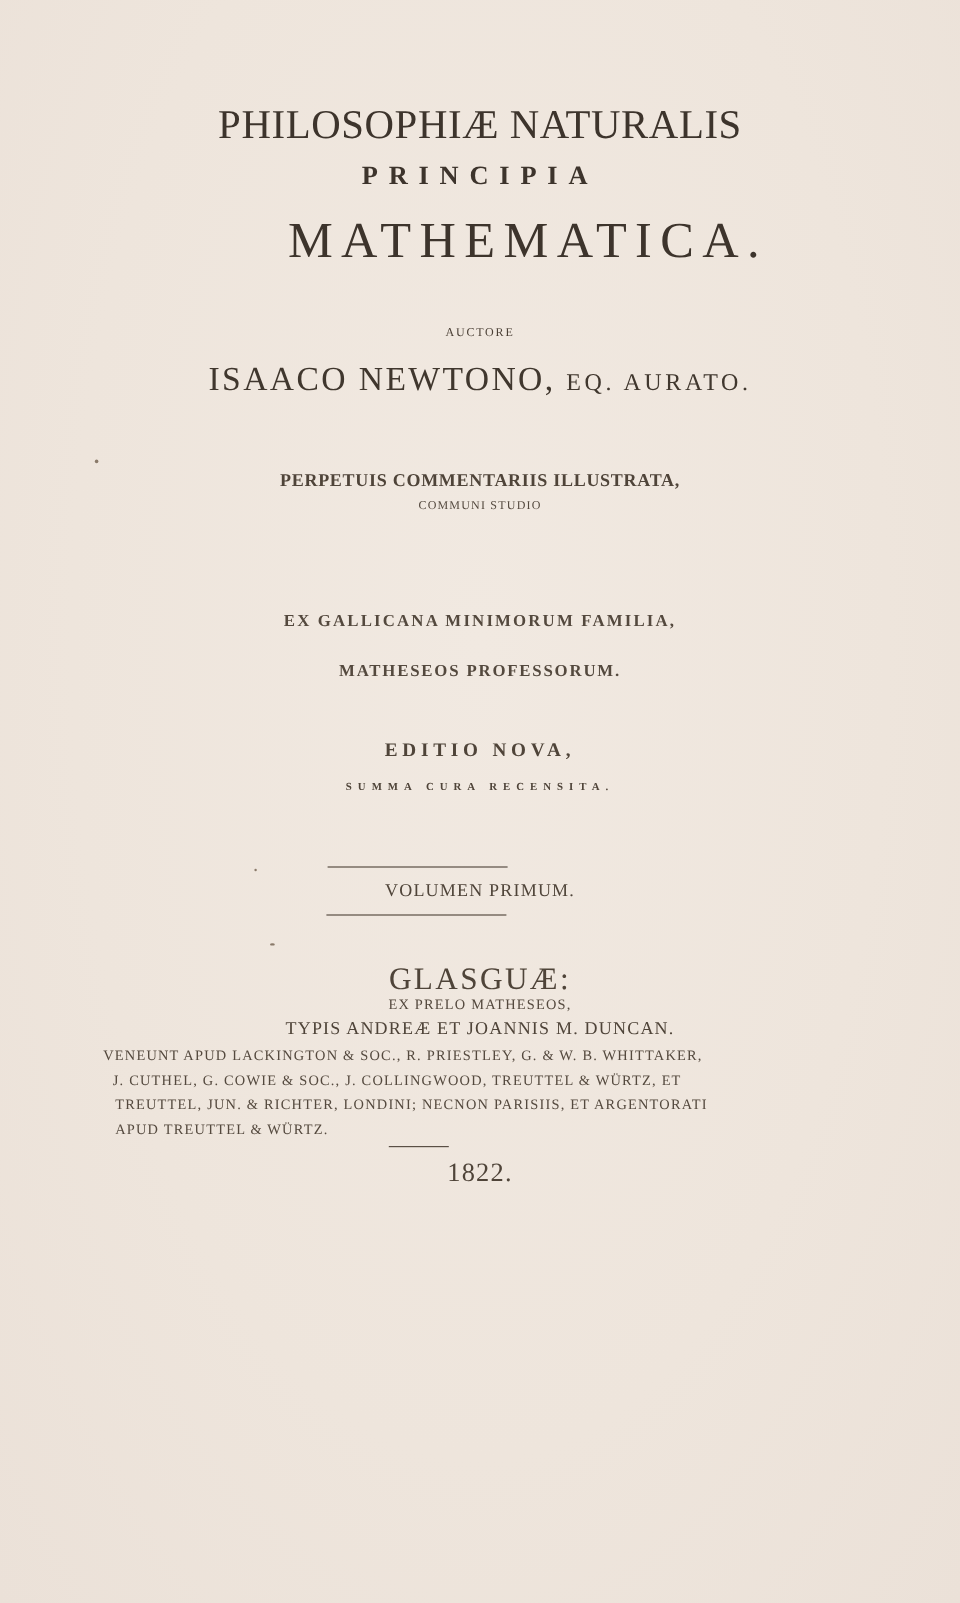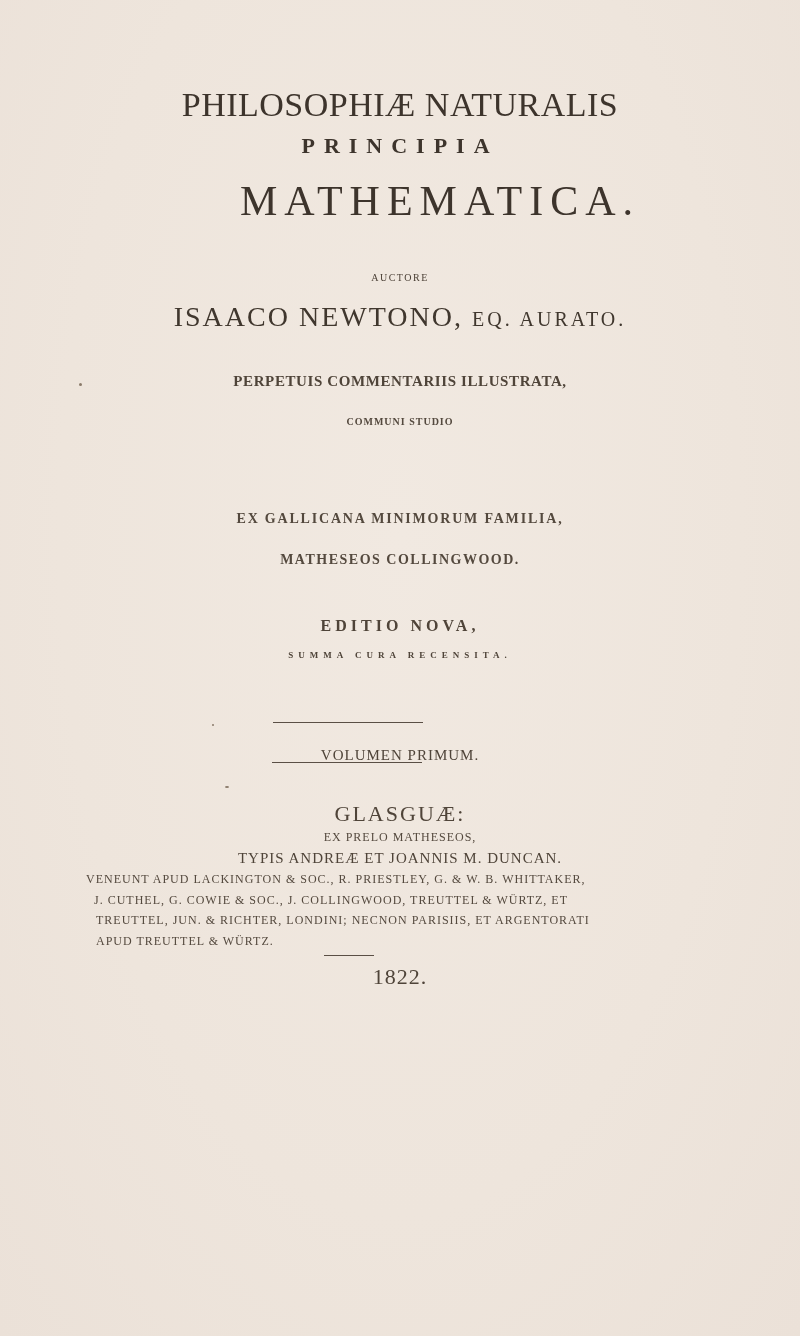--- a/index.html
+++ b/index.html
@@ -18,29 +18,29 @@
     .line {
       position: absolute; left: 0; width: 800px; text-align: center;
       white-space: nowrap; line-height: 1;
     }
     .title1 { top: 88px; font-size: 34px; letter-spacing: 0.5px; color: #3d342c; }
     .title2 { top: 135px; font-size: 22px; letter-spacing: 9px; color: #3d342c; font-weight: bold; }
     .title3 { top: 180px; font-size: 42px; letter-spacing: 7px; color: #3d342c; margin-left: 40px; }
     .auctore { top: 273px; font-size: 10px; letter-spacing: 1.5px; }
     .author { top: 303px; font-size: 28px; letter-spacing: 2px; color: #40372e; }
     .author .sc { font-size: 20px; letter-spacing: 3px; }
-    .perpetuis { top: 374px; font-size: 15px; letter-spacing: 0.6px; font-weight: bold; color: #4f4439; }
-    .communi { top: 417px; font-size: 10px; letter-spacing: 1px; font-weight: bold; color: #54493e; }
+    .perpetuis { top: 394px; font-size: 15px; letter-spacing: 0.6px; font-weight: bold; color: #4f4439; }
+    .communi { top: 417px; font-size: 10px; letter-spacing: 1px; font-weight: normal; color: #54493e; }
     .editors { top: 448px; font-size: 24px; letter-spacing: 1px; color: #40372e; }
     .gallicana { top: 512px; font-size: 14px; letter-spacing: 1.8px; font-weight: bold; color: #54493e; }
     .matheseos { top: 553px; font-size: 14px; letter-spacing: 1.5px; font-weight: bold; color: #54493e; }
     .editio { top: 618px; font-size: 16px; letter-spacing: 4px; font-weight: bold; color: #4f4439; }
     .summa { top: 651px; font-size: 9px; letter-spacing: 5px; font-weight: bold; color: #4f4439; }
-    .volumen { top: 736px; font-size: 15px; letter-spacing: 1px; color: #4f4439; margin-top: 12px; }
-    .glasguae { top: 803px; font-size: 22px; letter-spacing: 2px; color: #4f4439; }
+    .volumen { top: 736px; font-size: 15px; letter-spacing: 1px; color: #4f4439; }
+    .glasguae { top: 803px; font-size: 26px; letter-spacing: 2px; color: #4f4439; }
     .prelo { top: 831px; font-size: 12px; letter-spacing: 1px; color: #54493e; }
     .typis { top: 851px; font-size: 15px; letter-spacing: 1px; color: #4f4439; }
     .imprint {
       position: absolute; left: 86px; width: 640px; font-size: 12px;
       letter-spacing: 1px; line-height: 1; white-space: nowrap; color: #54493e;
     }
     .imp1 { top: 873px; }
     .imp2 { top: 894px; left: 94px; }
     .imp3 { top: 914px; left: 96px; }
     .imp4 { top: 935px; left: 96px; }
@@ -64,21 +64,21 @@
 
   <div class="line auctore">AUCTORE</div>
   <div class="line author">
     <span>ISAACO NEWTONO,</span>
     <span class="sc" style="text-transform:uppercase;">Eq. Aurato.</span>
   </div>
 
   <div class="line perpetuis">PERPETUIS COMMENTARIIS ILLUSTRATA,</div>
   <div class="line communi">COMMUNI STUDIO</div>
   <div class="line gallicana">EX GALLICANA MINIMORUM FAMILIA,</div>
-  <div class="line matheseos">MATHESEOS COLLINGWOOD.</div>
+  <div class="line matheseos">MATHESEOS PROFESSORUM.</div>
 
   <div class="line editio">EDITIO NOVA,</div>
   <div class="line summa">SUMMA CURA RECENSITA.</div>
 
   <div class="rule r1"></div>
   <div class="line volumen">VOLUMEN PRIMUM.</div>
   <div class="rule r2"></div>
 
   <div class="line glasguae">GLASGUÆ:</div>
   <div class="line prelo">EX PRELO MATHESEOS,</div>

